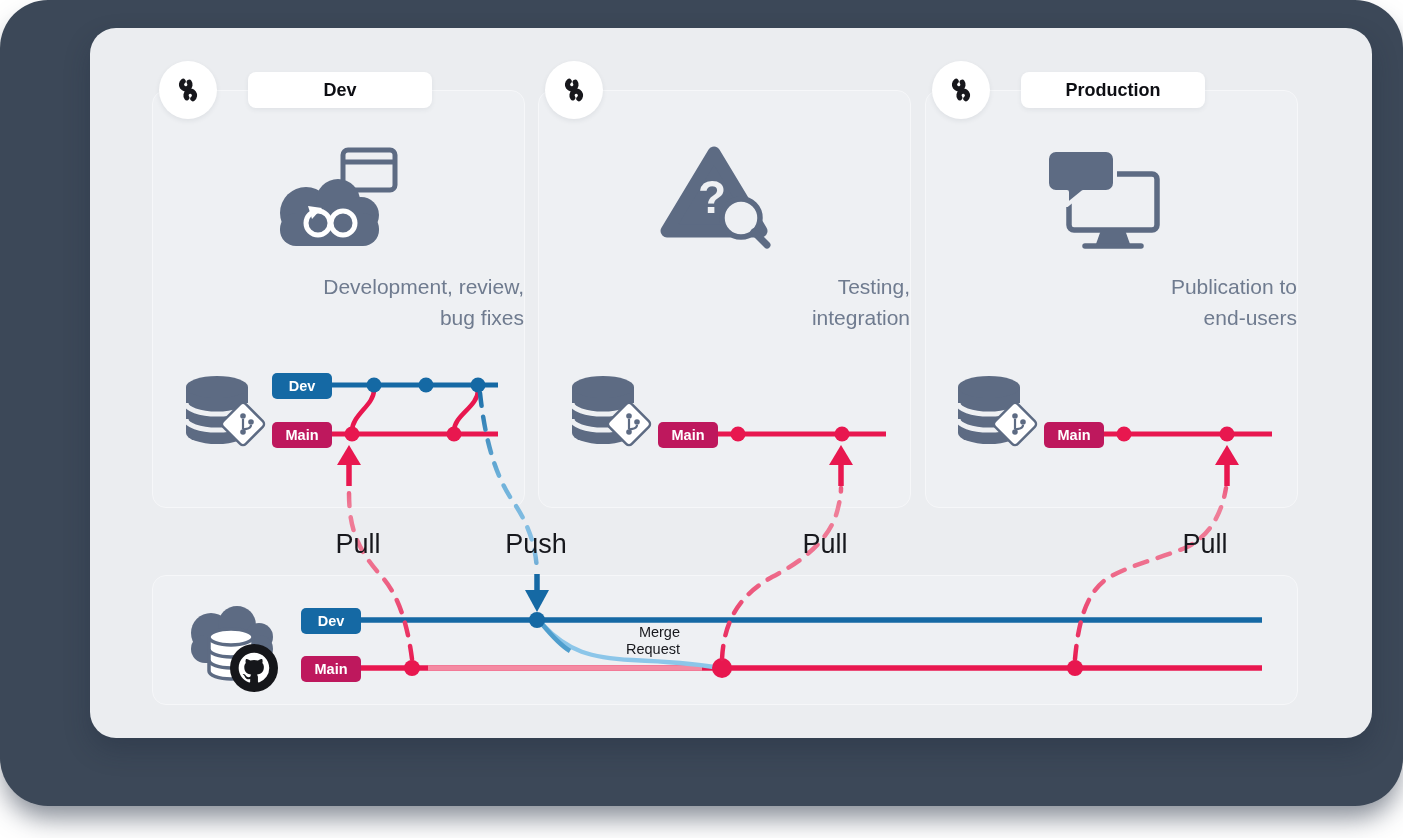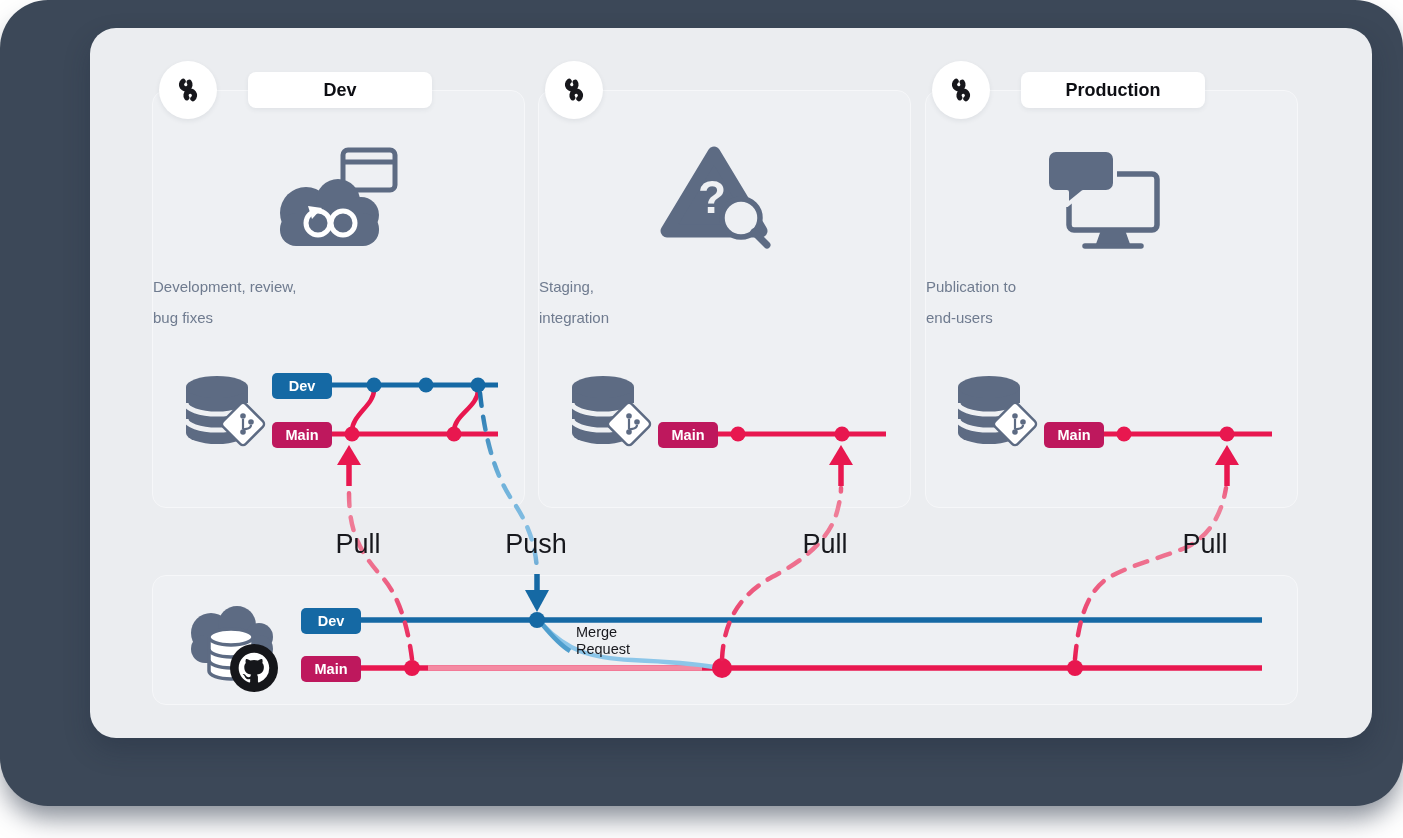--- a/index.html
+++ b/index.html
@@ -18,38 +18,38 @@
   .panel.dev { left:152px; } .panel.staging { left:538px; } .panel.production { left:925px; }
 
   .env-circle { position:absolute; left:6px; top:-30px; width:58px; height:58px;
     background:#ffffff; border-radius:50%; display:flex; align-items:center; justify-content:center;
     box-shadow:0 2px 5px rgba(40,50,70,.08); }
 
   .env-title { position:absolute; left:95px; top:-19px; width:184px; height:36px;
     background:#ffffff; border-radius:8px; display:flex; align-items:center; justify-content:center;
     font-size:18px; font-weight:bold; color:#0d0e13; box-shadow:0 2px 5px rgba(40,50,70,.07); }
 
-  .panel-desc { position:absolute; left:0; top:180px; width:100%; text-align:left;
-    font-size:15px; line-height:31px; font-weight:500; color:#6f7b8f; }
+  .panel-desc { position:absolute; left:0; top:180px; width:100%; text-align:right;
+    font-size:21px; line-height:31px; font-weight:500; color:#6f7b8f; }
 
   .icon-svg { position:absolute; }
 
   .branch-label { position:absolute; width:60px; height:26px; border-radius:5px;
     display:flex; align-items:center; justify-content:center;
     color:#ffffff; font-size:14.5px; font-weight:bold; z-index:6; }
   .branch-label.blue { background:#1569a4; }
   .branch-label.pink { background:#be185d; }
 
   .bottom-panel { position:absolute; left:152px; top:575px; width:1146px; height:130px;
     background:#eef0f3; border:1px solid #f6f7f9; border-radius:14px; }
 
   .flow-label { position:absolute; transform:translateX(-50%);
     font-size:27px; font-weight:400; color:#17181d; z-index:7; }
 
-  .merge-label { position:absolute; left:576px; top:624px; width:104px; text-align:left;
+  .merge-label { position:absolute; left:576px; top:624px; width:104px; text-align:right;
     font-size:14.5px; line-height:17px; font-weight:500; color:#17181d; z-index:7; }
 
   svg.overlay { position:absolute; left:0; top:0; width:1403px; height:838px;
     z-index:5; pointer-events:none; }
 </style>
 </head>
 <body>
 
 <div class="stage">
   <div class="dark-bg"></div>
@@ -111,21 +111,21 @@
     </div>
 
     <svg class="icon-svg" style="left:112px; top:50px;" width="130" height="112" viewBox="0 0 130 112">
       <path d="M63 12 L110 90 L16 90 Z" fill="#5d6b83" stroke="#5d6b83" stroke-width="13" stroke-linejoin="round"></path>
       <text x="61" y="72" text-anchor="middle" font-size="46" font-weight="bold" fill="#eef0f3" font-family="Liberation Sans, sans-serif">?</text>
       <circle cx="90" cy="77" r="19" fill="#eef0f3" stroke="#5d6b83" stroke-width="5.5"></circle>
       <line x1="103" y1="91" x2="116" y2="104" stroke="#5d6b83" stroke-width="7" stroke-linecap="round"></line>
     </svg>
 
     <div class="panel-desc">
-      <div>Staging,</div>
+      <div>Testing,</div>
       <div>integration</div>
     </div>
 
     <svg class="icon-svg" style="left:26px; top:284px;" width="90" height="82" viewBox="0 0 90 82">
       <path d="M7 12 V58 a31 11 0 0 0 62 0 V12" fill="#5d6b83"></path>
       <ellipse cx="38" cy="12" rx="31" ry="11" fill="#5d6b83"></ellipse>
       <path d="M7 28 a31 11 0 0 0 62 0" stroke="#eef0f3" stroke-width="5" fill="none"></path>
       <path d="M7 44 a31 11 0 0 0 62 0" stroke="#eef0f3" stroke-width="5" fill="none"></path>
       <g transform="translate(64,49)">
         <rect x="-16" y="-16" width="32" height="32" rx="4" transform="rotate(45)" fill="#ffffff" stroke="#5d6b83" stroke-width="2.5"></rect>

